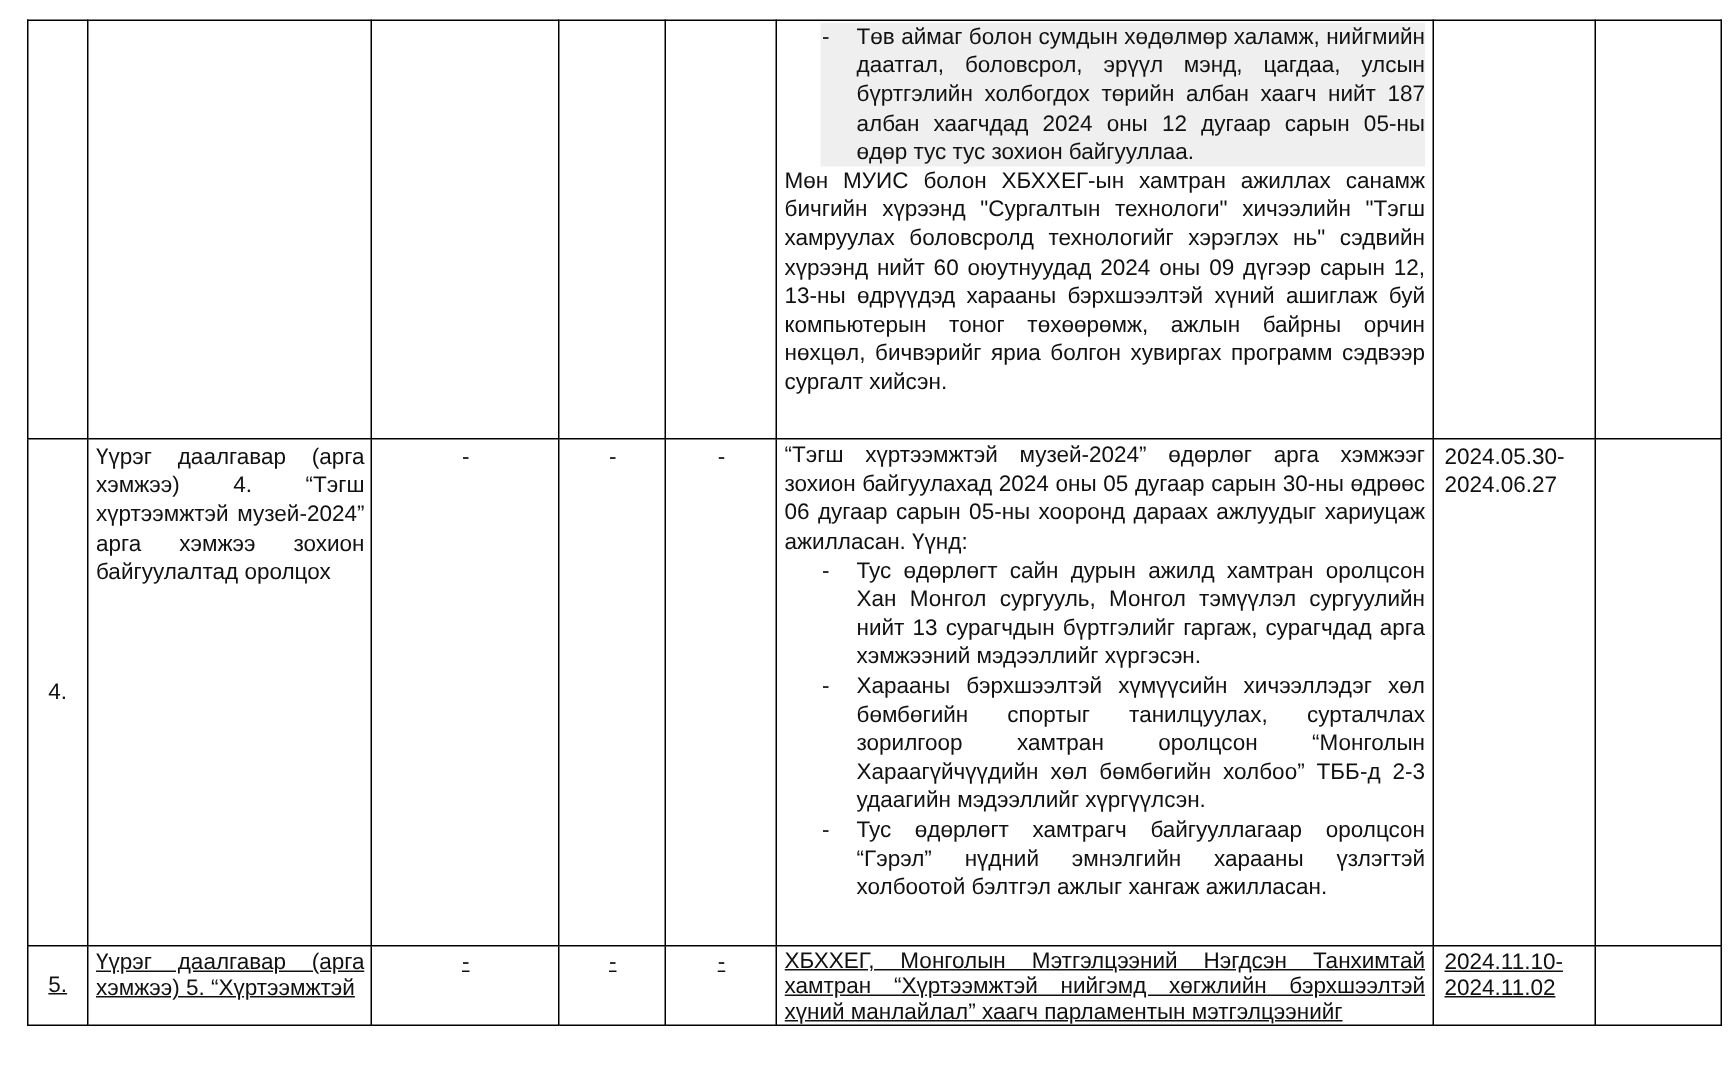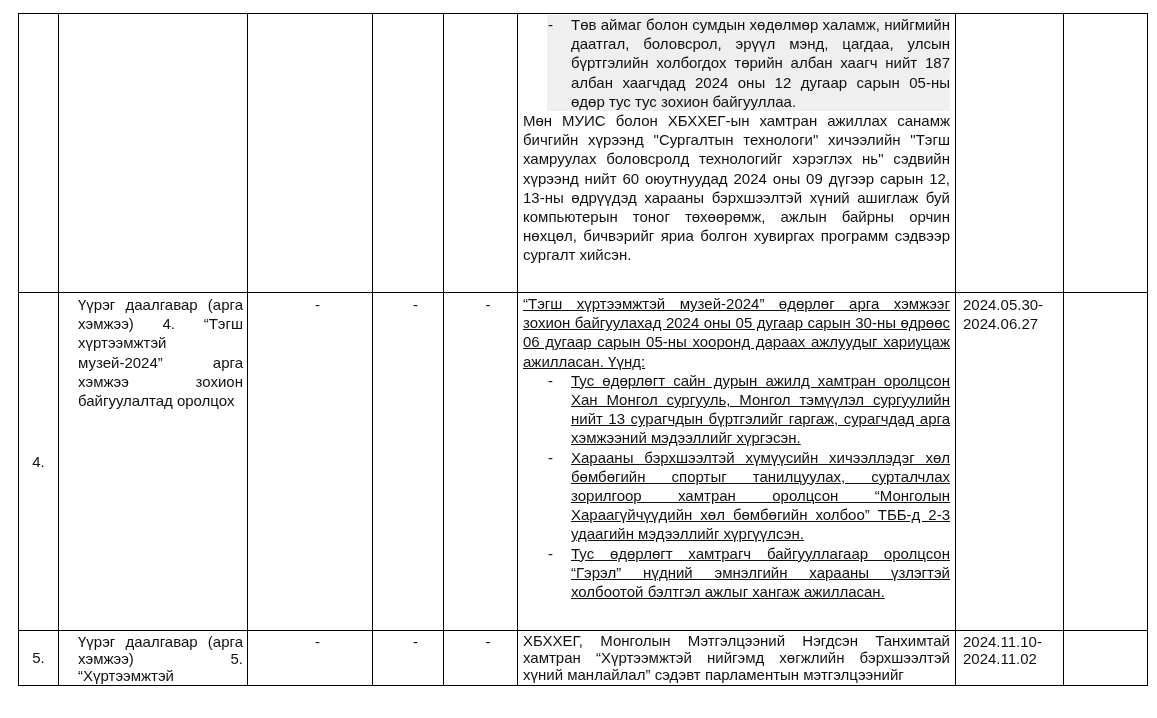--- a/index.html
+++ b/index.html
@@ -9,36 +9,36 @@
     color:#111111;
   }
   table.report {
     position:absolute; left:18px; top:13px; width:1129px;
     border-collapse:collapse; table-layout:fixed;
   }
   td {
     border:1.5px solid #000000;
     vertical-align:top;
     font-size:15px; line-height:19.2px;
-    padding:1px 4px 1px 19px;
+    padding:1px 4px 1px 5px;
     overflow:hidden;
   }
   tr.row-a { height:279px; }
   tr.row-b { height:338px; }
   tr.row-c { height:53px; }
   td.num-cell { text-align:center; vertical-align:middle; padding:0; }
   td.dash-cell { text-align:center; padding-top:2px; }
   td.task-cell { text-align:justify; padding-top:2px; padding-right:4px; }
   td.result-cell { padding:1px 5px 0 5px; }
   td.date-cell { padding:2px 2px 1px 7px;margin-left:34px; }
   td.empty-cell { padding:0; }
   .clip-a { max-height:276px; overflow:hidden; }
-  .clip-b { max-height:334px; overflow:hidden;text-decoration:underline; }
+  .clip-b { max-height:334px; overflow:hidden; }
   .clip-c { max-height:51px; overflow:hidden; }
-  tr.row-c td { line-height:17.2px; }
+  tr.row-c td { line-height:17.2px;text-decoration:underline; }
   .para { text-align:justify; }
   .bullet {
     position:relative; margin-left:24px; padding-left:24px;
     text-align:justify;
   }
   .bullet .bm { position:absolute; left:1px; top:0; }
   .hl { background:#efefef; }
 </style>
 </head>
 <body>
@@ -111,21 +111,21 @@
 
     <tr class="row-c">
       <td class="num-cell">5.</td>
       <td class="task-cell">
         <div class="clip-c">Үүрэг даалгавар (арга хэмжээ) 5. “Хүртээмжтэй</div>
       </td>
       <td class="dash-cell">-</td>
       <td class="dash-cell">-</td>
       <td class="dash-cell">-</td>
       <td class="result-cell">
-        <div class="clip-c para">ХБХХЕГ, Монголын Мэтгэлцээний Нэгдсэн Танхимтай хамтран “Хүртээмжтэй нийгэмд хөгжлийн бэрхшээлтэй хүний манлайлал” сэдэвт парламентын мэтгэлцээнийг</div>
+        <div class="clip-c para">ХБХХЕГ, Монголын Мэтгэлцээний Нэгдсэн Танхимтай хамтран “Хүртээмжтэй нийгэмд хөгжлийн бэрхшээлтэй хүний манлайлал” хаагч парламентын мэтгэлцээнийг</div>
       </td>
       <td class="date-cell">
         <div>2024.11.10-</div>
         <div>2024.11.02</div>
       </td>
       <td class="empty-cell"></td>
     </tr>
   </tbody>
     </table>
 </div>

